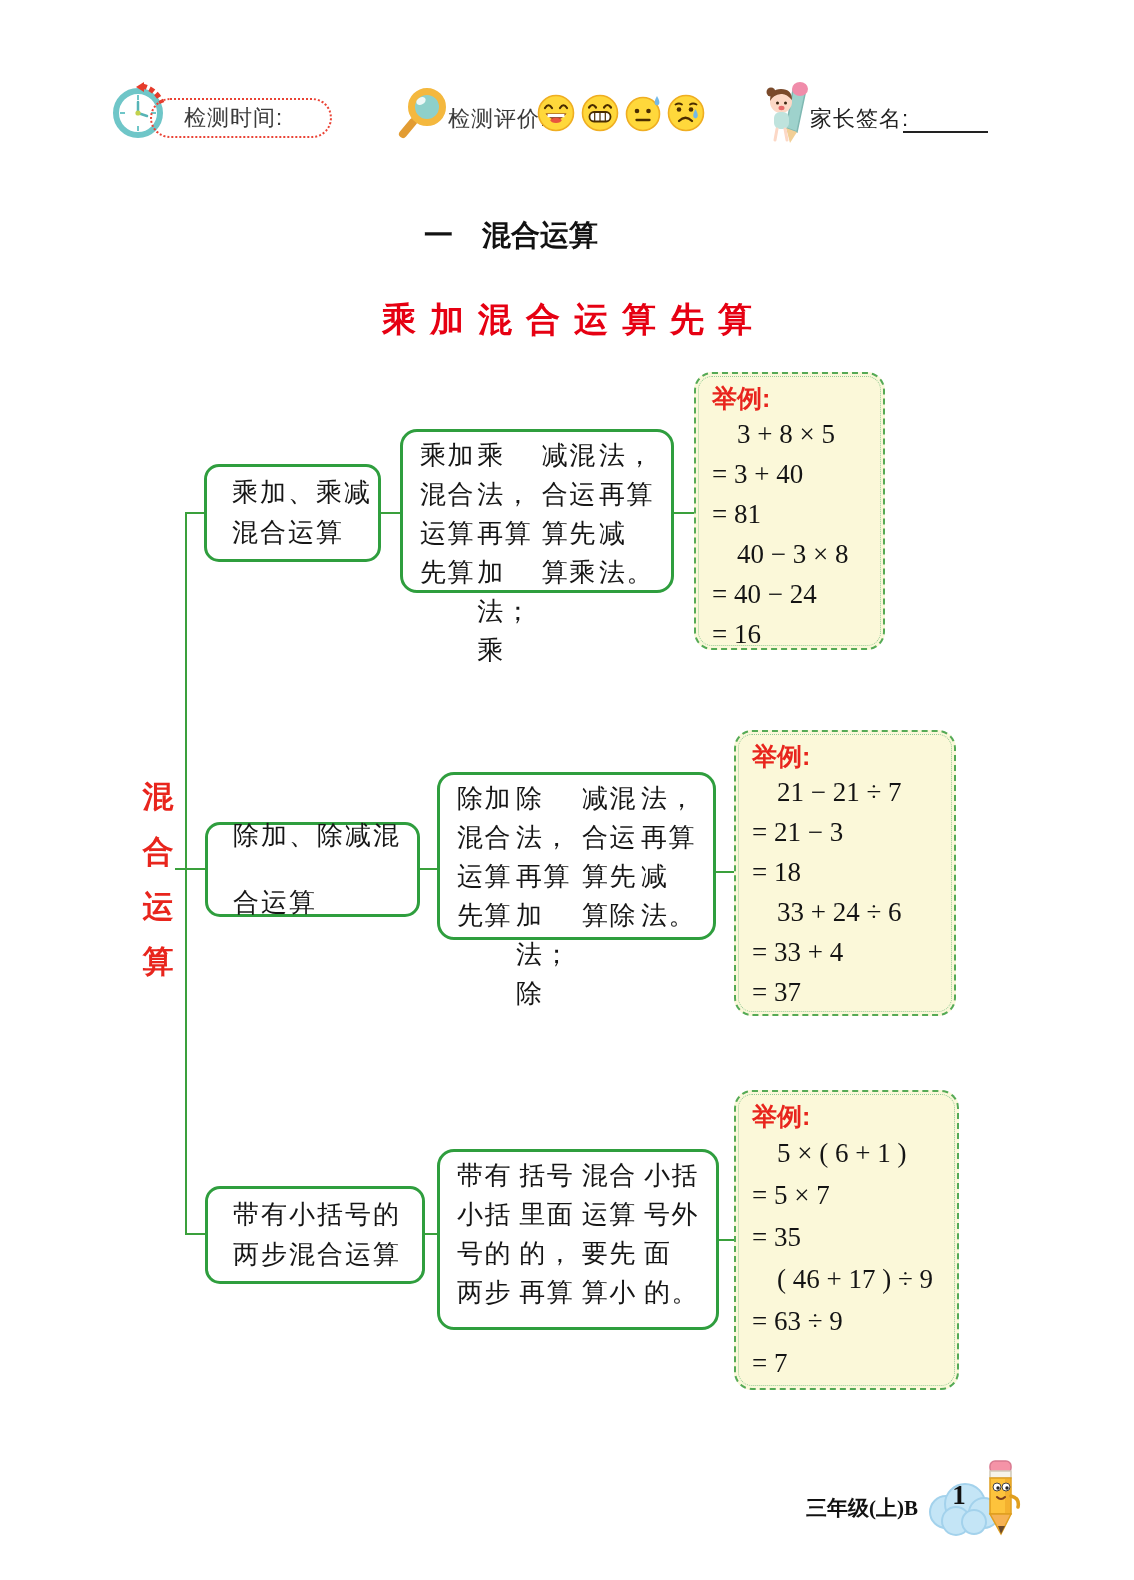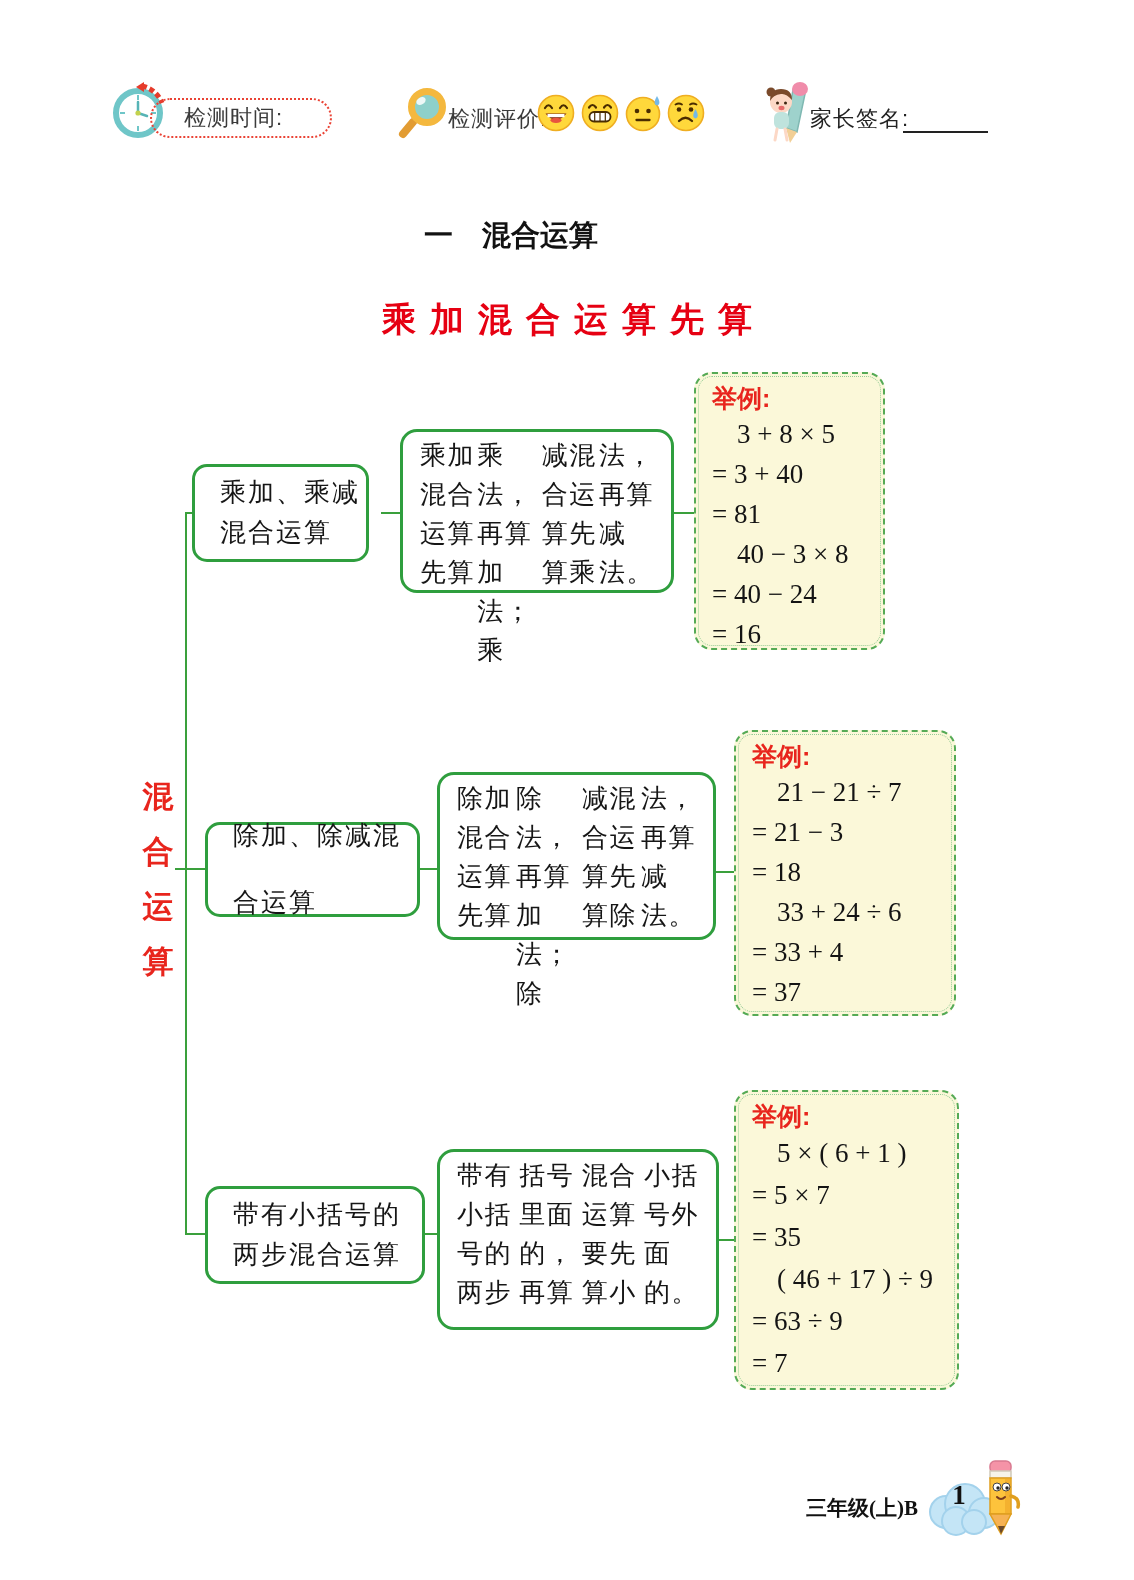--- a/index.html
+++ b/index.html
@@ -44,21 +44,21 @@
   .ln-3c{left:719px;top:1239px;width:15px;height:2px;}
 
   .root-label{position:absolute;left:138px;top:776px;width:40px;}
   .root-char{display:block;width:40px;text-align:center;font-weight:bold;font-size:31px;
              color:#e8251d;margin-bottom:13px;}
 
   .bbox{position:absolute;background:#fff;border:3px solid #2f9e3e;border-radius:15px;
         display:flex;flex-direction:column;justify-content:center;padding-left:25px;
         font-family:"Liberation Serif",serif;font-size:26px;color:#161616;
         line-height:40px;letter-spacing:2px;}
-  .b1{left:192px;top:464px;width:177px;height:98px;}
+  .b1{left:204px;top:464px;width:177px;height:98px;}
   .b2{left:205px;top:822px;width:215px;height:95px;gap:27px;}
   .b3{left:205px;top:1186px;width:220px;height:98px;}
 
   .rulebox{position:absolute;background:#fff;border:3px solid #2f9e3e;border-radius:17px;
            display:flex;justify-content:center;padding:4px 17px;
            font-family:"Liberation Serif",serif;font-size:26px;color:#161616;
            line-height:39px;letter-spacing:1.5px;}
   .e1{left:400px;top:429px;width:274px;height:164px;}
   .e2{left:437px;top:772px;width:279px;height:168px;}
   .e3{left:437px;top:1149px;width:282px;height:181px;}

